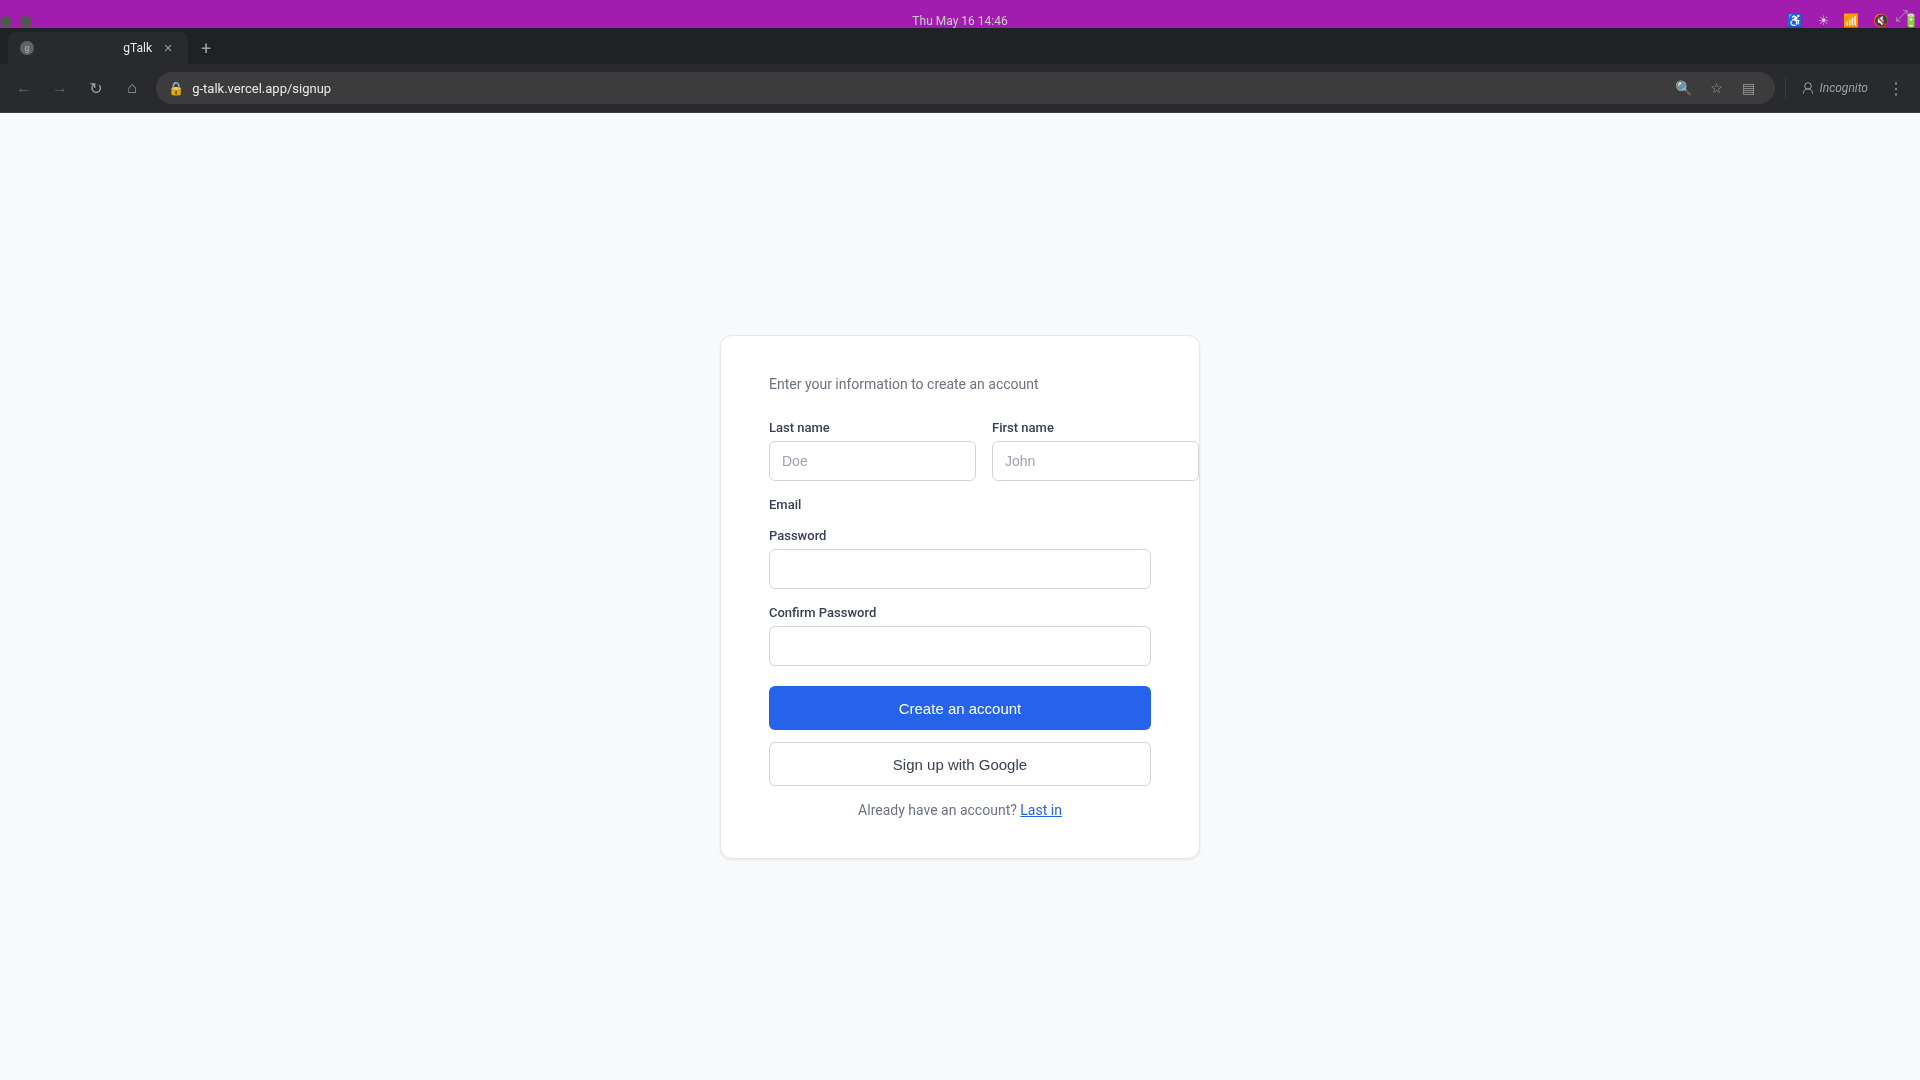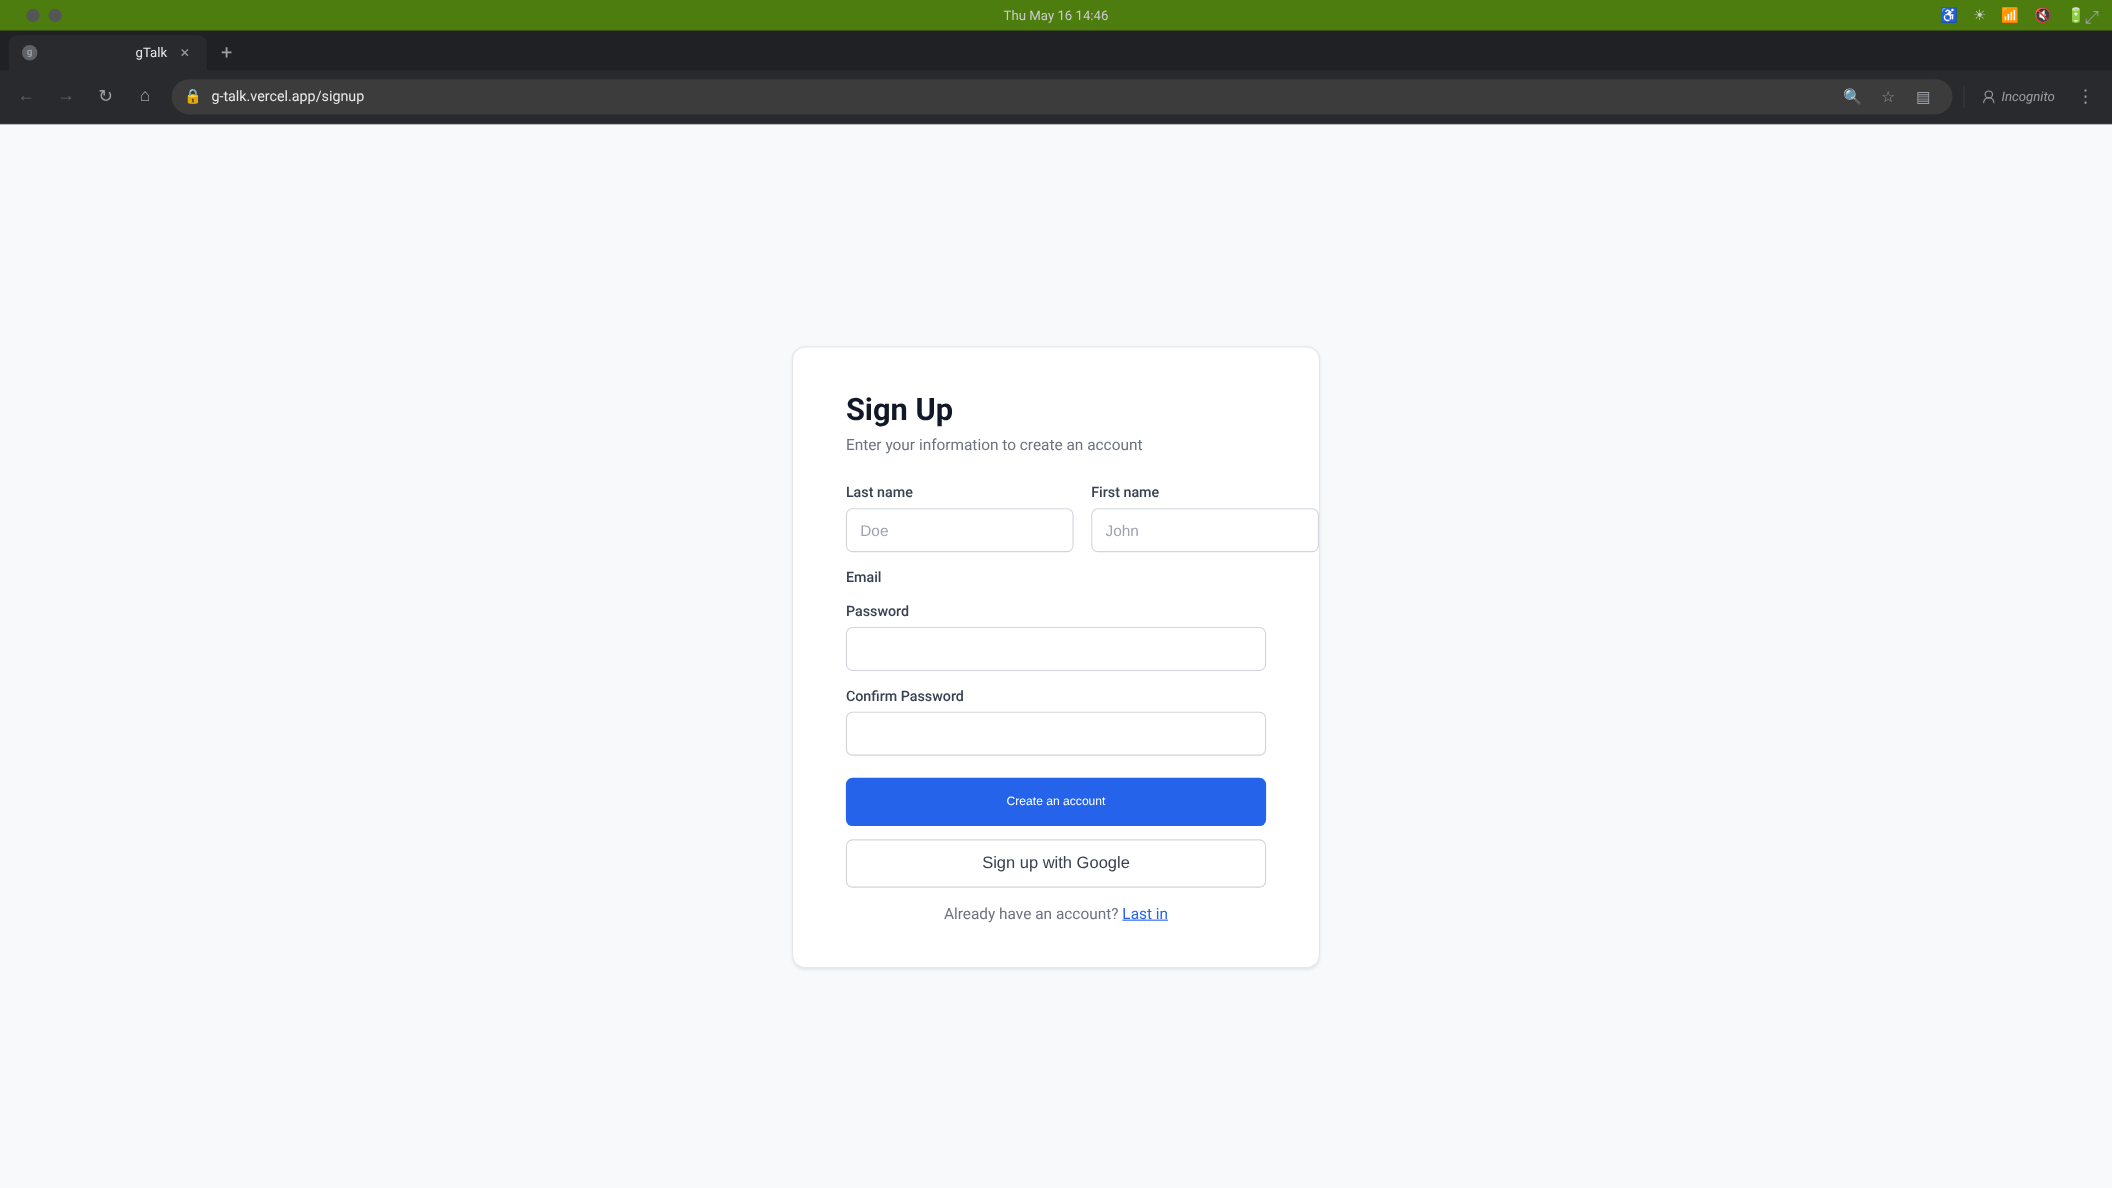--- a/index.html
+++ b/index.html
@@ -12,25 +12,25 @@
       width: 1920px;
       height: 1080px;
       font-family: -apple-system, BlinkMacSystemFont, 'Segoe UI', Roboto, sans-serif;
       background: #202124;
       overflow: hidden;
     }
 
     
     .os-titlebar {
       height: 28px;
-      background: #4d7c0f;
-      display: flex;
-      align-items: center;
+      background: #a21caf;
+      display: flex;
+      align-items: flex-end;
       justify-content: space-between;
-      padding: 0 24px;
+      padding: 0 0;
     }
 
     .os-titlebar-left {
       display: flex;
       align-items: center;
       gap: 8px;
     }
 
     .os-dot {
       width: 12px;
@@ -296,21 +296,21 @@
       margin-bottom: 16px;
     }
 
     .btn-primary {
       width: 100%;
       height: 44px;
       background: #2563eb;
       color: #ffffff;
       border: none;
       border-radius: 6px;
-      font-size: 11px;
+      font-size: 15px;
       font-weight: 500;
       cursor: pointer;
       margin-top: 4px;
       margin-bottom: 12px;
       transition: background 0.15s;
     }
 
     .btn-google {
       width: 100%;
       height: 44px;
@@ -394,21 +394,20 @@
       </svg>
       <span>Incognito</span>
     </div>
 
     <button class="nav-btn">⋮</button>
   </div>
 </div>
 
 <div class="page-content">
   <div class="signup-card">
-    <h1 class="signup-title">Sign Up</h1>
     <p class="signup-subtitle">Enter your information to create an account</p>
 
     <div class="form-row">
       <div class="form-group">
         <label class="form-label">Last name</label>
         <input type="text" class="form-input" placeholder="Doe" style="">
       </div>
       <div class="form-group">
         <label class="form-label">First name</label>
         <input type="text" class="form-input" placeholder="John" style="">

